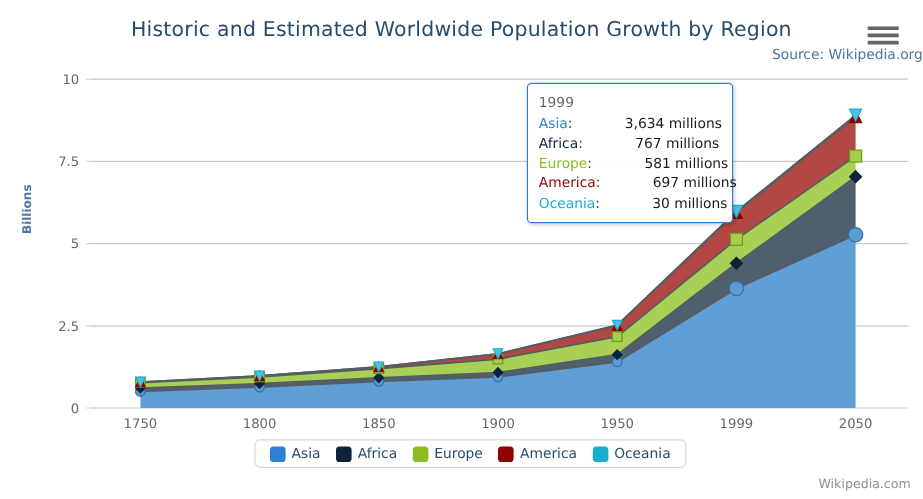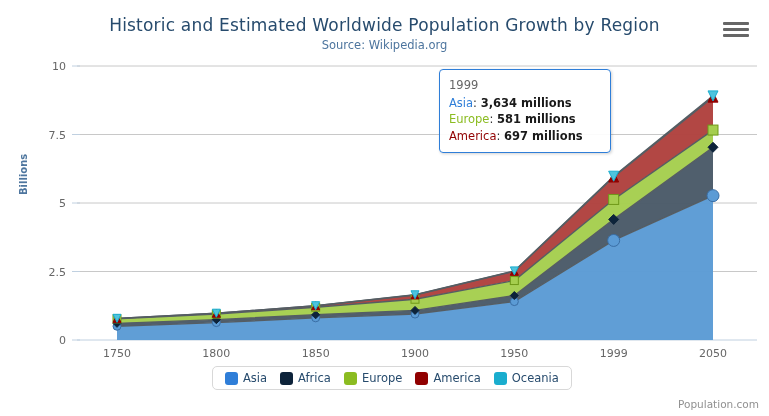--- a/index.html
+++ b/index.html
@@ -8,21 +8,21 @@
     font-family:"DejaVu Sans","Liberation Sans",sans-serif;
     overflow:hidden;position:relative;
   }
   .chart-root{position:absolute;inset:0;}
 
   .chart-title{
     position:absolute;top:15px;left:0;width:769px;text-align:center;
     font-size:17px;color:#274b6d;letter-spacing:.2px;
   }
   .chart-subtitle{
-    position:absolute;top:38px;left:0;width:769px;text-align:center;
+    position:absolute;top:38px;left:0;width:769px;text-align:right;
     font-size:11.5px;color:#4d759e;
   }
 
   .menu-button{
     position:absolute;top:17px;right:18px;width:26px;height:20px;
     display:flex;flex-direction:column;justify-content:center;gap:3px;
     cursor:pointer;padding:2px;
   }
   .menu-button span{display:block;height:3px;background:#666;border-radius:1px;}
 
@@ -42,21 +42,21 @@
     position:absolute;left:439px;top:69px;width:152px;
     background:rgba(255,255,255,.92);
     border:1px solid #2f7ed8;border-radius:4px;
     padding:7px 9px 8px 9px;
     box-shadow:1px 1px 3px rgba(0,0,0,.18);
     font-size:11.5px;line-height:16.5px;
   }
   .tooltip-header{color:#666;font-size:11.5px;margin-bottom:1px;}
   .tt-row{white-space:nowrap;}
   .tt-name{font-size:11.5px;}
-  .tt-val{color:#1a1a1a;font-weight:bold;font-size:11.5px;}
+  .tt-val{color:#1a1a1a;font-weight:normal;font-size:11.5px;margin-left:40px;}
 
   .legend{
     position:absolute;left:212px;top:366px;
     border:1px solid #d8d8d8;border-radius:5px;background:#fff;
     padding:4px 8px;display:flex;align-items:center;gap:5px;
   }
   .legend-item{display:flex;align-items:center;gap:5px;padding:0 4px;cursor:pointer;}
   .legend-swatch{width:13px;height:13px;border-radius:3px;display:block;}
   .legend-label{font-size:11.5px;color:#274b6d;}
 
@@ -160,22 +160,24 @@
         <text x="713" y="357" class="tick-label x-tick">2050</text>
       </g>
   </svg>
 
   <div class="y-axis-title">Billions</div>
 
   <div class="tooltip-box">
     <div class="tooltip-header">1999</div>
     <div id="tooltip-rows">
         <div class="tt-row"><span class="tt-name" style="color: rgb(47, 126, 216);">Asia</span><span style="color: rgb(51, 51, 51);">: </span><span class="tt-val">3,634 millions</span></div>
+        <div class="tt-row"><span class="tt-name" style="color: rgb(13, 35, 58);">Africa</span><span style="color: rgb(51, 51, 51);">: </span><span class="tt-val">767 millions</span></div>
         <div class="tt-row"><span class="tt-name" style="color: rgb(139, 188, 33);">Europe</span><span style="color: rgb(51, 51, 51);">: </span><span class="tt-val">581 millions</span></div>
         <div class="tt-row"><span class="tt-name" style="color: rgb(145, 0, 0);">America</span><span style="color: rgb(51, 51, 51);">: </span><span class="tt-val">697 millions</span></div>
+        <div class="tt-row"><span class="tt-name" style="color: rgb(26, 173, 206);">Oceania</span><span style="color: rgb(51, 51, 51);">: </span><span class="tt-val">30 millions</span></div>
       </div>
   </div>
 
   <div class="legend" id="legend">
       <div class="legend-item">
         <span class="legend-swatch" style="background: rgb(47, 126, 216);"></span>
         <span class="legend-label">Asia</span>
       </div>
       <div class="legend-item">
         <span class="legend-swatch" style="background: rgb(13, 35, 58);"></span>
@@ -188,14 +190,14 @@
       <div class="legend-item">
         <span class="legend-swatch" style="background: rgb(145, 0, 0);"></span>
         <span class="legend-label">America</span>
       </div>
       <div class="legend-item">
         <span class="legend-swatch" style="background: rgb(26, 173, 206);"></span>
         <span class="legend-label">Oceania</span>
       </div>
     </div>
 
-  <div class="credits">Population.com</div>
+  <div class="credits">Wikipedia.com</div>
 </div>
 
 </body></html>

